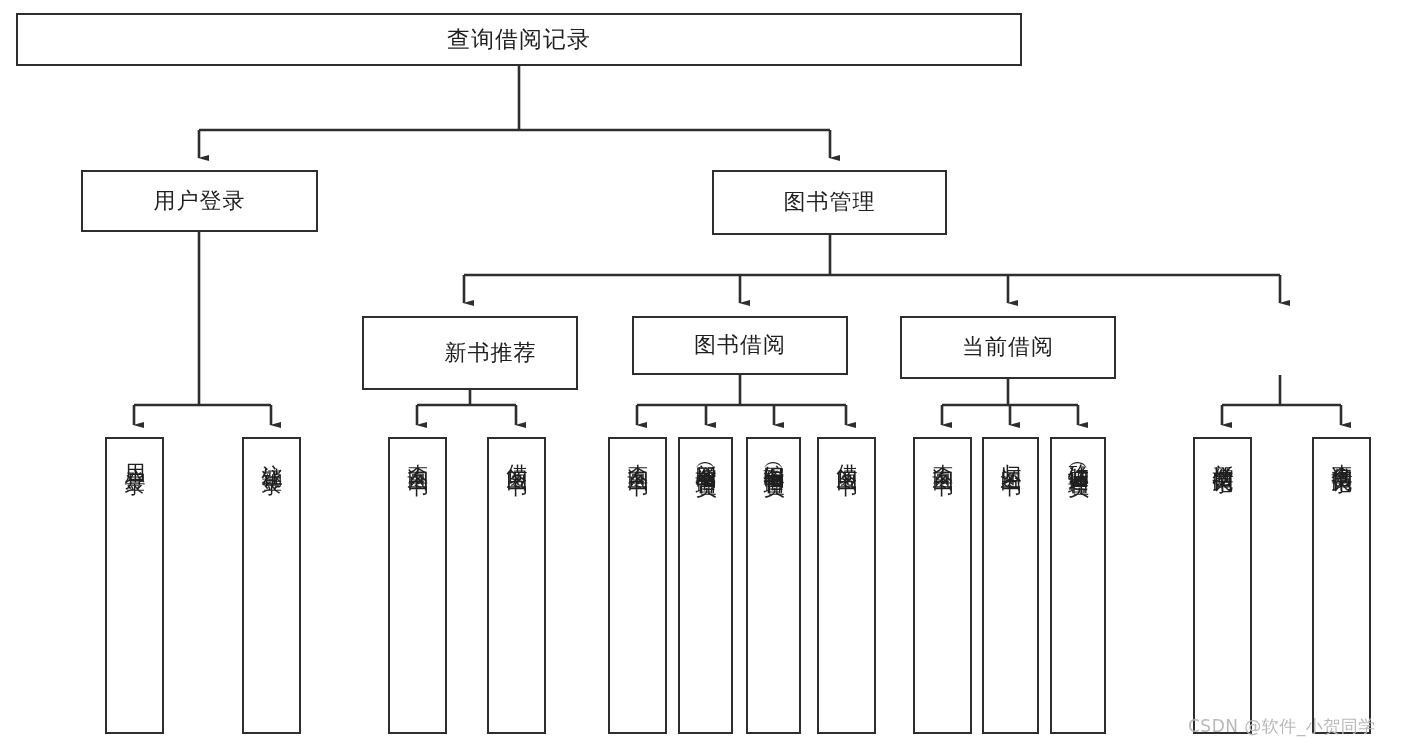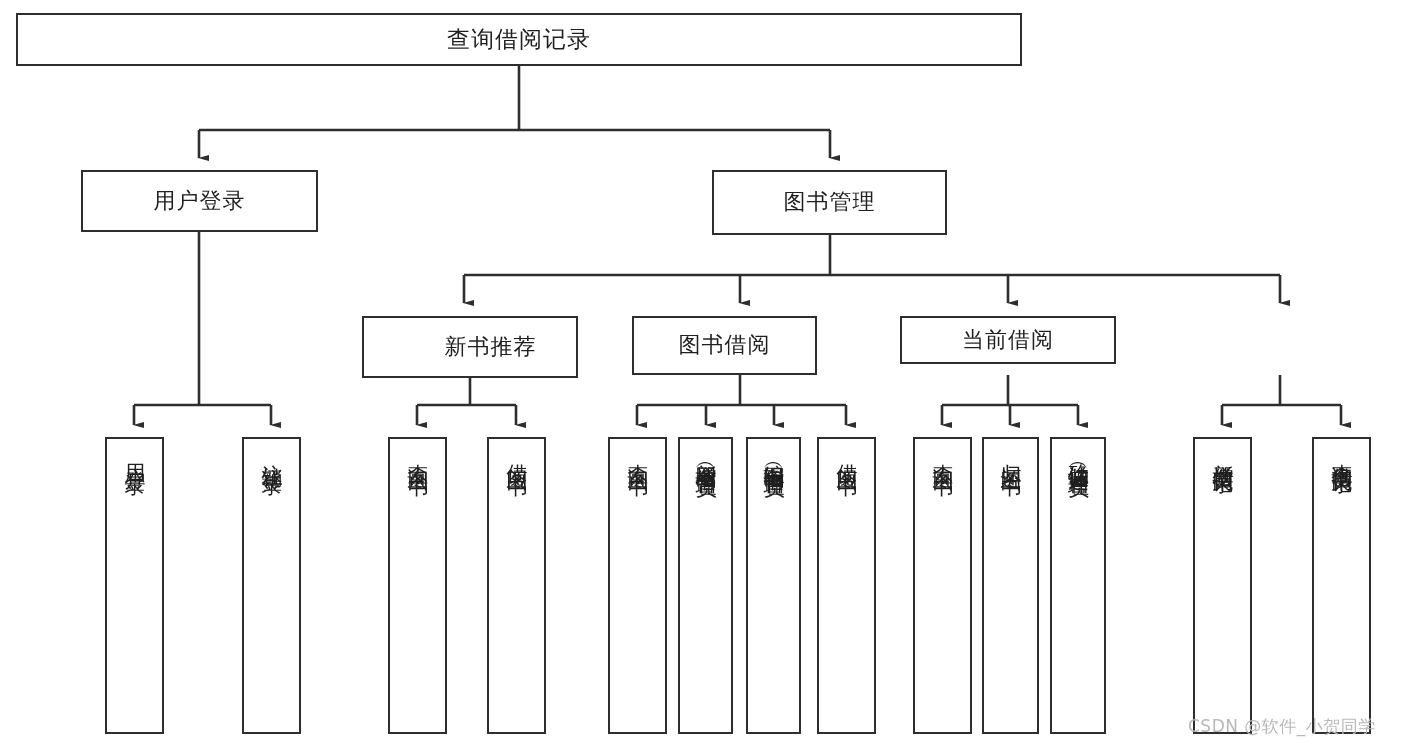--- a/index.html
+++ b/index.html
@@ -135,27 +135,27 @@
     <span class="label">查询借阅记录</span>
   </div>
 
   <div class="node h" style="left:81px; top:170px; width:237px; height:62px;">
     <span class="label">用户登录</span>
   </div>
   <div class="node h" style="left:712px; top:170px; width:235px; height:65px;">
     <span class="label">图书管理</span>
   </div>
 
-  <div class="node h" style="left:362px; top:316px; width:216px; height:62px;padding-left:41px;">
+  <div class="node h" style="left:362px; top:316px; width:216px; height:74px;padding-left:41px;">
     <span class="label">新书推荐</span>
   </div>
-  <div class="node h" style="left:632px; top:316px; width:185px; height:59px;">
+  <div class="node h" style="left:632px; top:316px; width:216px; height:59px;">
     <span class="label">图书借阅</span>
   </div>
-  <div class="node h" style="left:900px; top:316px; width:216px; height:48px;font-family:Liberation Serif, serif;">
+  <div class="node h" style="left:900px; top:316px; width:216px; height:63px;font-family:Liberation Serif, serif;">
     <span class="label">当前借阅</span>
   </div>
 
   <div class="node v" style="left:105px; top:437px; width:59px; height:297px;">
     <span class="label">用户登录</span>
   </div>
   <div class="node v" style="left:242px; top:437px; width:59px; height:297px;">
     <span class="label">注销登录</span>
   </div>
 

